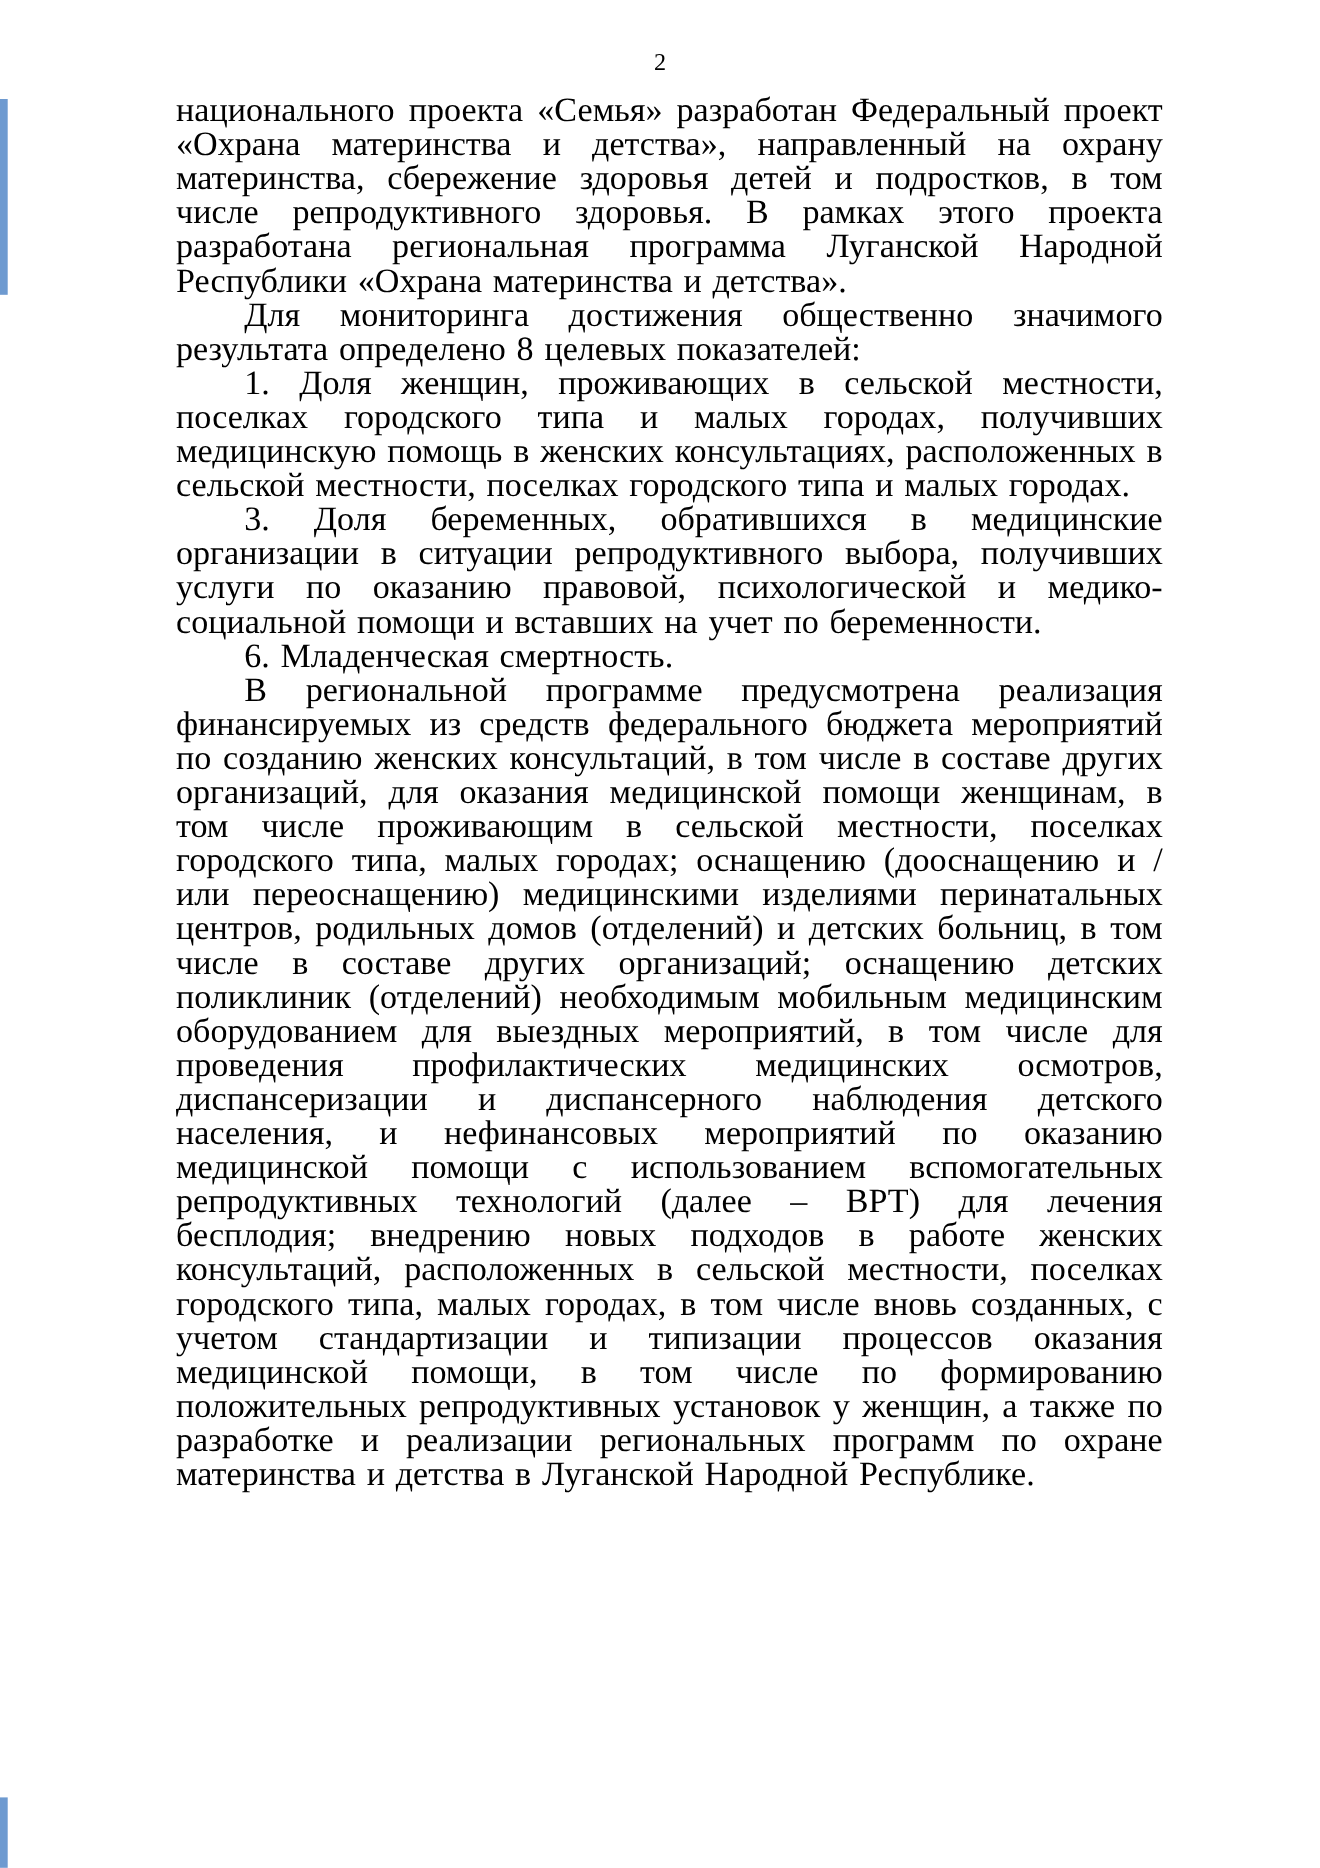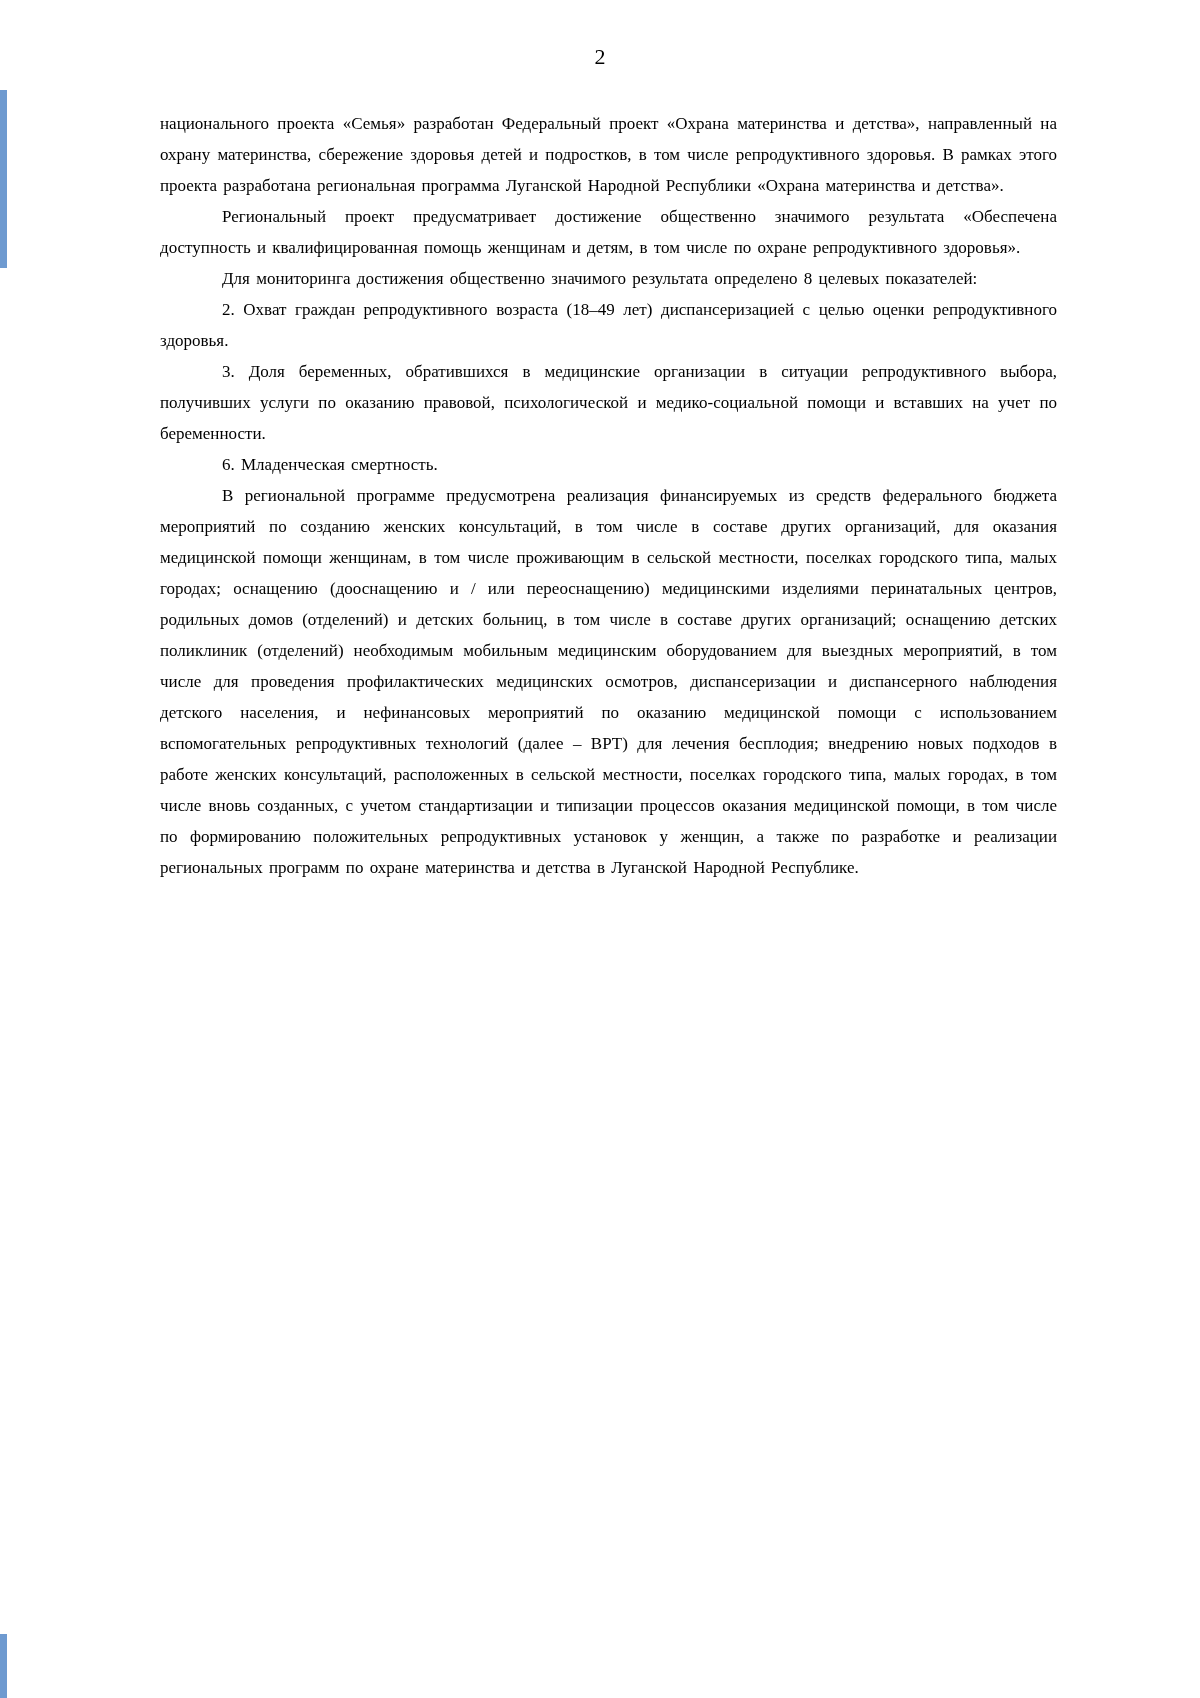--- a/index.html
+++ b/index.html
@@ -22,24 +22,24 @@
     position: absolute;
     top: 44px;
     left: 0;
     width: 100%;
     text-align: center;
     font-size: 22px;
     line-height: 26px;
   }
   .content {
     position: absolute;
-    top: 108px;
+    top: 84px;
     left: 160px;
     width: 897px;
-    font-size: 17px;
+    font-size: 31px;
     line-height: 31px;
     text-align: justify;
     word-spacing: 2px;
   }
   .content p {
     margin: 0;
     padding: 0;
     text-indent: 62px;
   }
   .content p.continuation {
@@ -59,21 +59,20 @@
 <div class="page">
 
   <div class="edge-mark top" style="background: rgb(110, 154, 208);"></div>
 
   <div class="edge-mark bottom" style="background: rgb(110, 154, 208);"></div>
 
   <div class="page-number">2</div>
 
   <div class="content">
     <p class="continuation">национального проекта «Семья» разработан Федеральный проект «Охрана материнства и детства», направленный на охрану материнства, сбережение здоровья детей и подростков, в том числе репродуктивного здоровья. В рамках этого проекта разработана региональная программа Луганской Народной Республики «Охрана материнства и детства».</p>
-    <p>Региональный проект предусматривает достижение общественно значимого результата «Обеспечена доступность и квалифицированная помощь женщинам и детям, в том числе по охране репродуктивного здоровья».</p>
     <p>Для мониторинга достижения общественно значимого результата определено 8 целевых показателей:</p>
-    <p>2. Охват граждан репродуктивного возраста (18–49 лет) диспансеризацией с целью оценки репродуктивного здоровья.</p>
+    <p>1. Доля женщин, проживающих в сельской местности, поселках городского типа и малых городах, получивших медицинскую помощь в женских консультациях, расположенных в сельской местности, поселках городского типа и малых городах.</p>
     <p>3. Доля беременных, обратившихся в медицинские организации в ситуации репродуктивного выбора, получивших услуги по оказанию правовой, психологической и медико-социальной помощи и вставших на учет по беременности.</p>
     <p>6. Младенческая смертность.</p>
     <p>В региональной программе предусмотрена реализация финансируемых из средств федерального бюджета мероприятий по созданию женских консультаций, в том числе в составе других организаций, для оказания медицинской помощи женщинам, в том числе проживающим в сельской местности, поселках городского типа, малых городах; оснащению (дооснащению и / или переоснащению) медицинскими изделиями перинатальных центров, родильных домов (отделений) и детских больниц, в том числе в составе других организаций; оснащению детских поликлиник (отделений) необходимым мобильным медицинским оборудованием для выездных мероприятий, в том числе для проведения профилактических медицинских осмотров, диспансеризации и диспансерного наблюдения детского населения, и нефинансовых мероприятий по оказанию медицинской помощи с использованием вспомогательных репродуктивных технологий (далее – ВРТ) для лечения бесплодия; внедрению новых подходов в работе женских консультаций, расположенных в сельской местности, поселках городского типа, малых городах, в том числе вновь созданных, с учетом стандартизации и типизации процессов оказания медицинской помощи, в том числе по формированию положительных репродуктивных установок у женщин, а также по разработке и реализации региональных программ по охране материнства и детства в Луганской Народной Республике.</p>
   </div>
 
 </div>
 
 </body></html>

